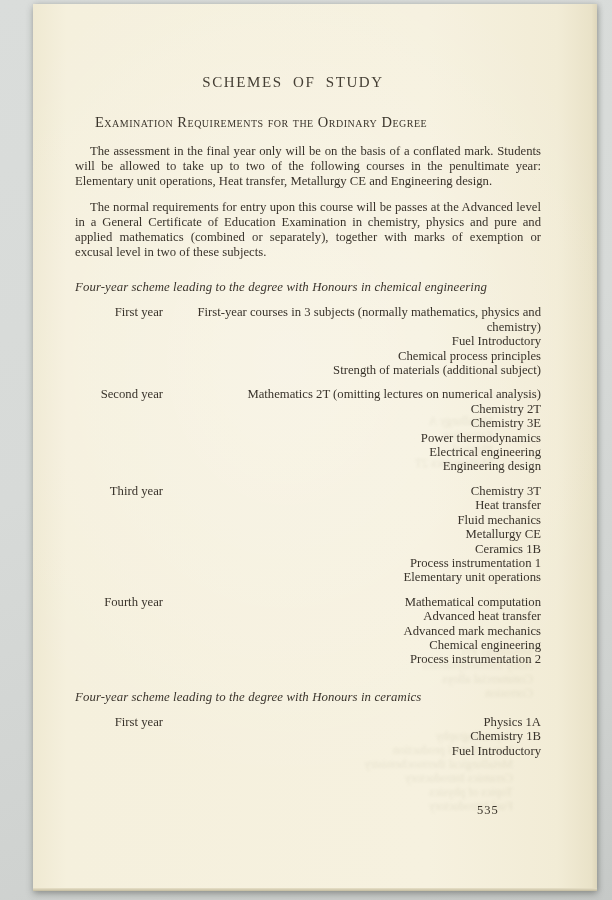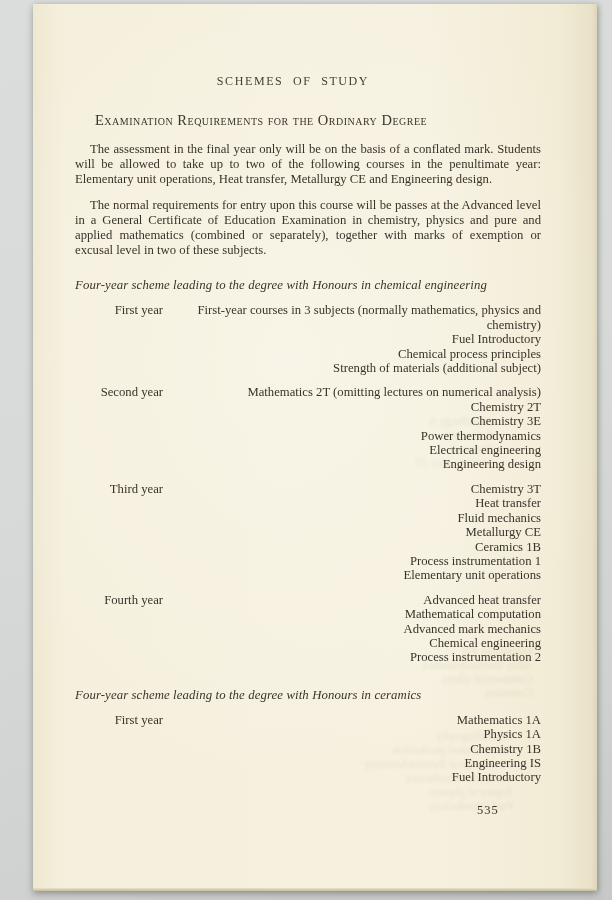--- a/index.html
+++ b/index.html
@@ -51,21 +51,21 @@
     transform: scaleX(-1);
     white-space: pre-line;
   }
   .content {
     position: relative;
     padding: 70px 56px 0 42px;
     z-index: 2;
   }
   .running-head {
     text-align: center;
-    font-size: 12px;
+    font-size: 15px;
     letter-spacing: 1.6px;
     word-spacing: 5px;
     color: #443e34;
     margin-right: 30px;
   }
   .section-heading {
     margin-top: 23px;
     font-variant: small-caps;
     font-size: 14.5px;
     letter-spacing: 0.5px;
@@ -177,35 +177,33 @@
               <div class="course">Fluid mechanics</div>
               <div class="course">Metallurgy CE</div>
               <div class="course">Ceramics 1B</div>
               <div class="course">Process instrumentation 1</div>
               <div class="course">Elementary unit operations</div>
             </div>
           </div>
           <div class="year-block">
             <div class="year-label">Fourth year</div>
             <div class="course-list">
+              <div class="course">Mathematical computation</div>
               <div class="course">Advanced heat transfer</div>
-              <div class="course">Mathematical computation</div>
               <div class="course">Advanced mark mechanics</div>
               <div class="course">Chemical engineering</div>
               <div class="course">Process instrumentation 2</div>
             </div>
           </div>
           <div class="scheme-title second">Four-year scheme leading to the degree with Honours in ceramics</div>
           <div class="year-block">
             <div class="year-label">First year</div>
             <div class="course-list">
-              <div class="course">Mathematics 1A</div>
               <div class="course">Physics 1A</div>
               <div class="course">Chemistry 1B</div>
-              <div class="course">Engineering IS</div>
               <div class="course">Fuel Introductory</div>
             </div>
           </div>
         </div>
     </div>
 
     <div class="page-number">535</div>
   </div>
 </div>
 

